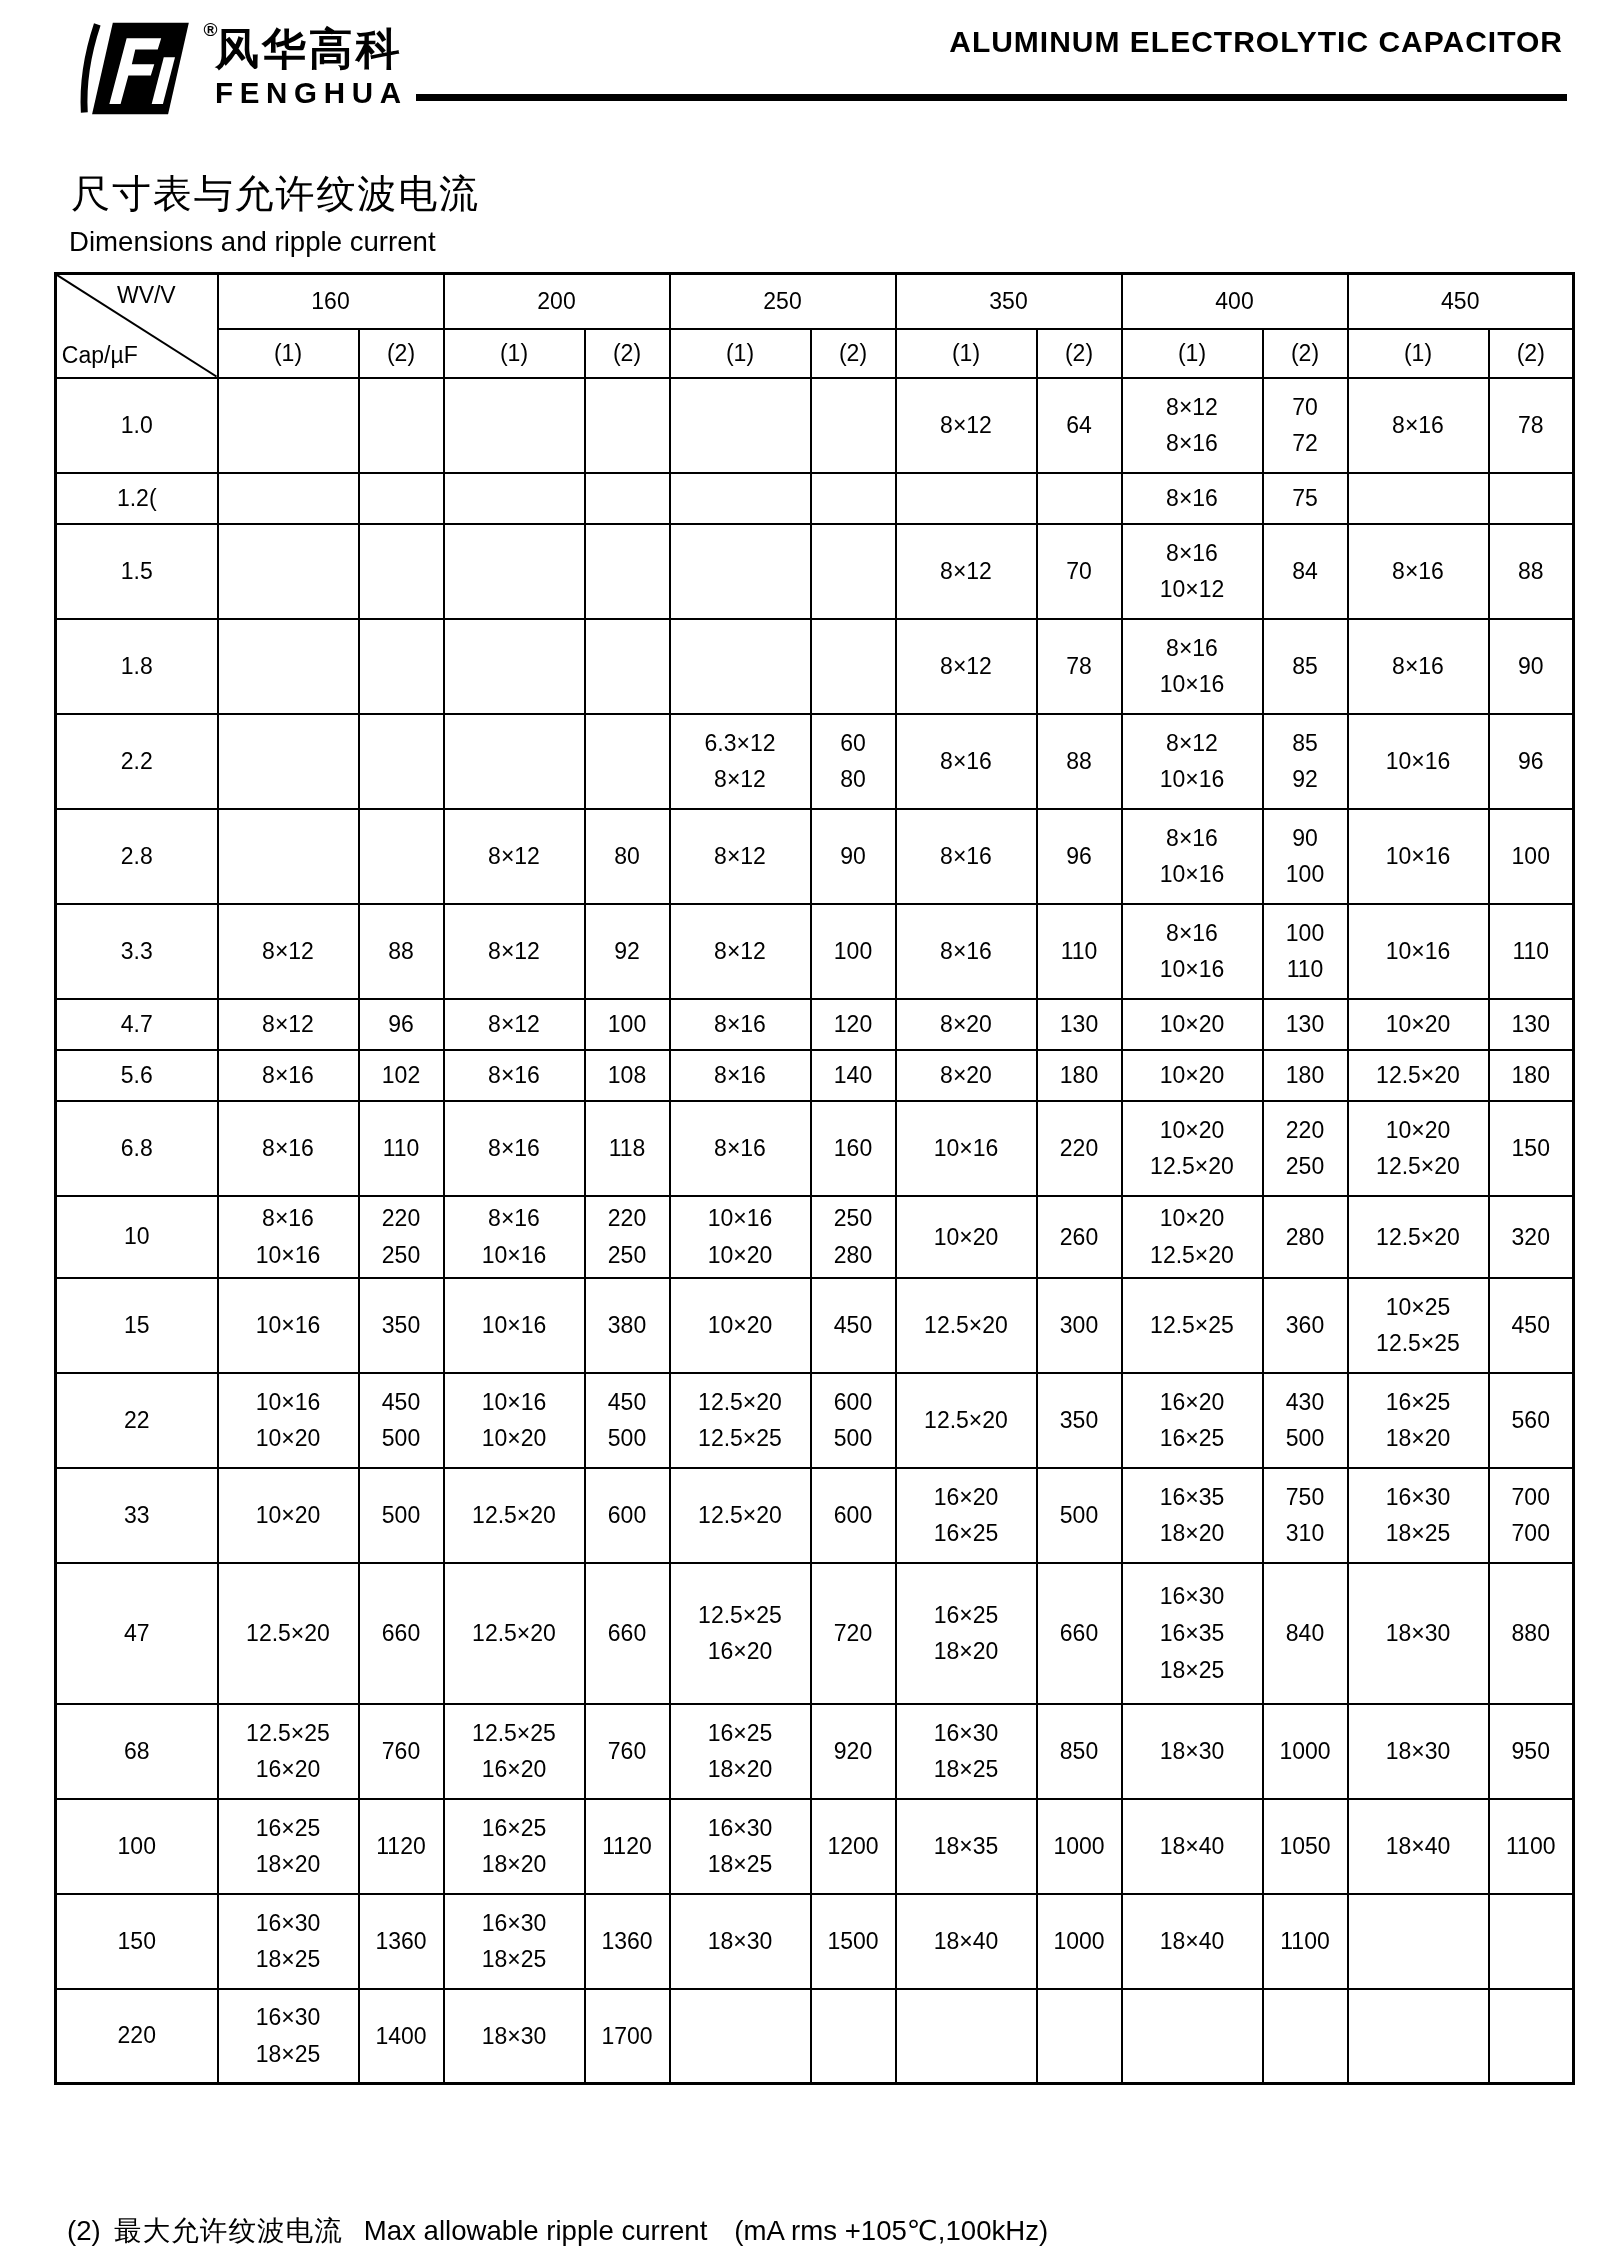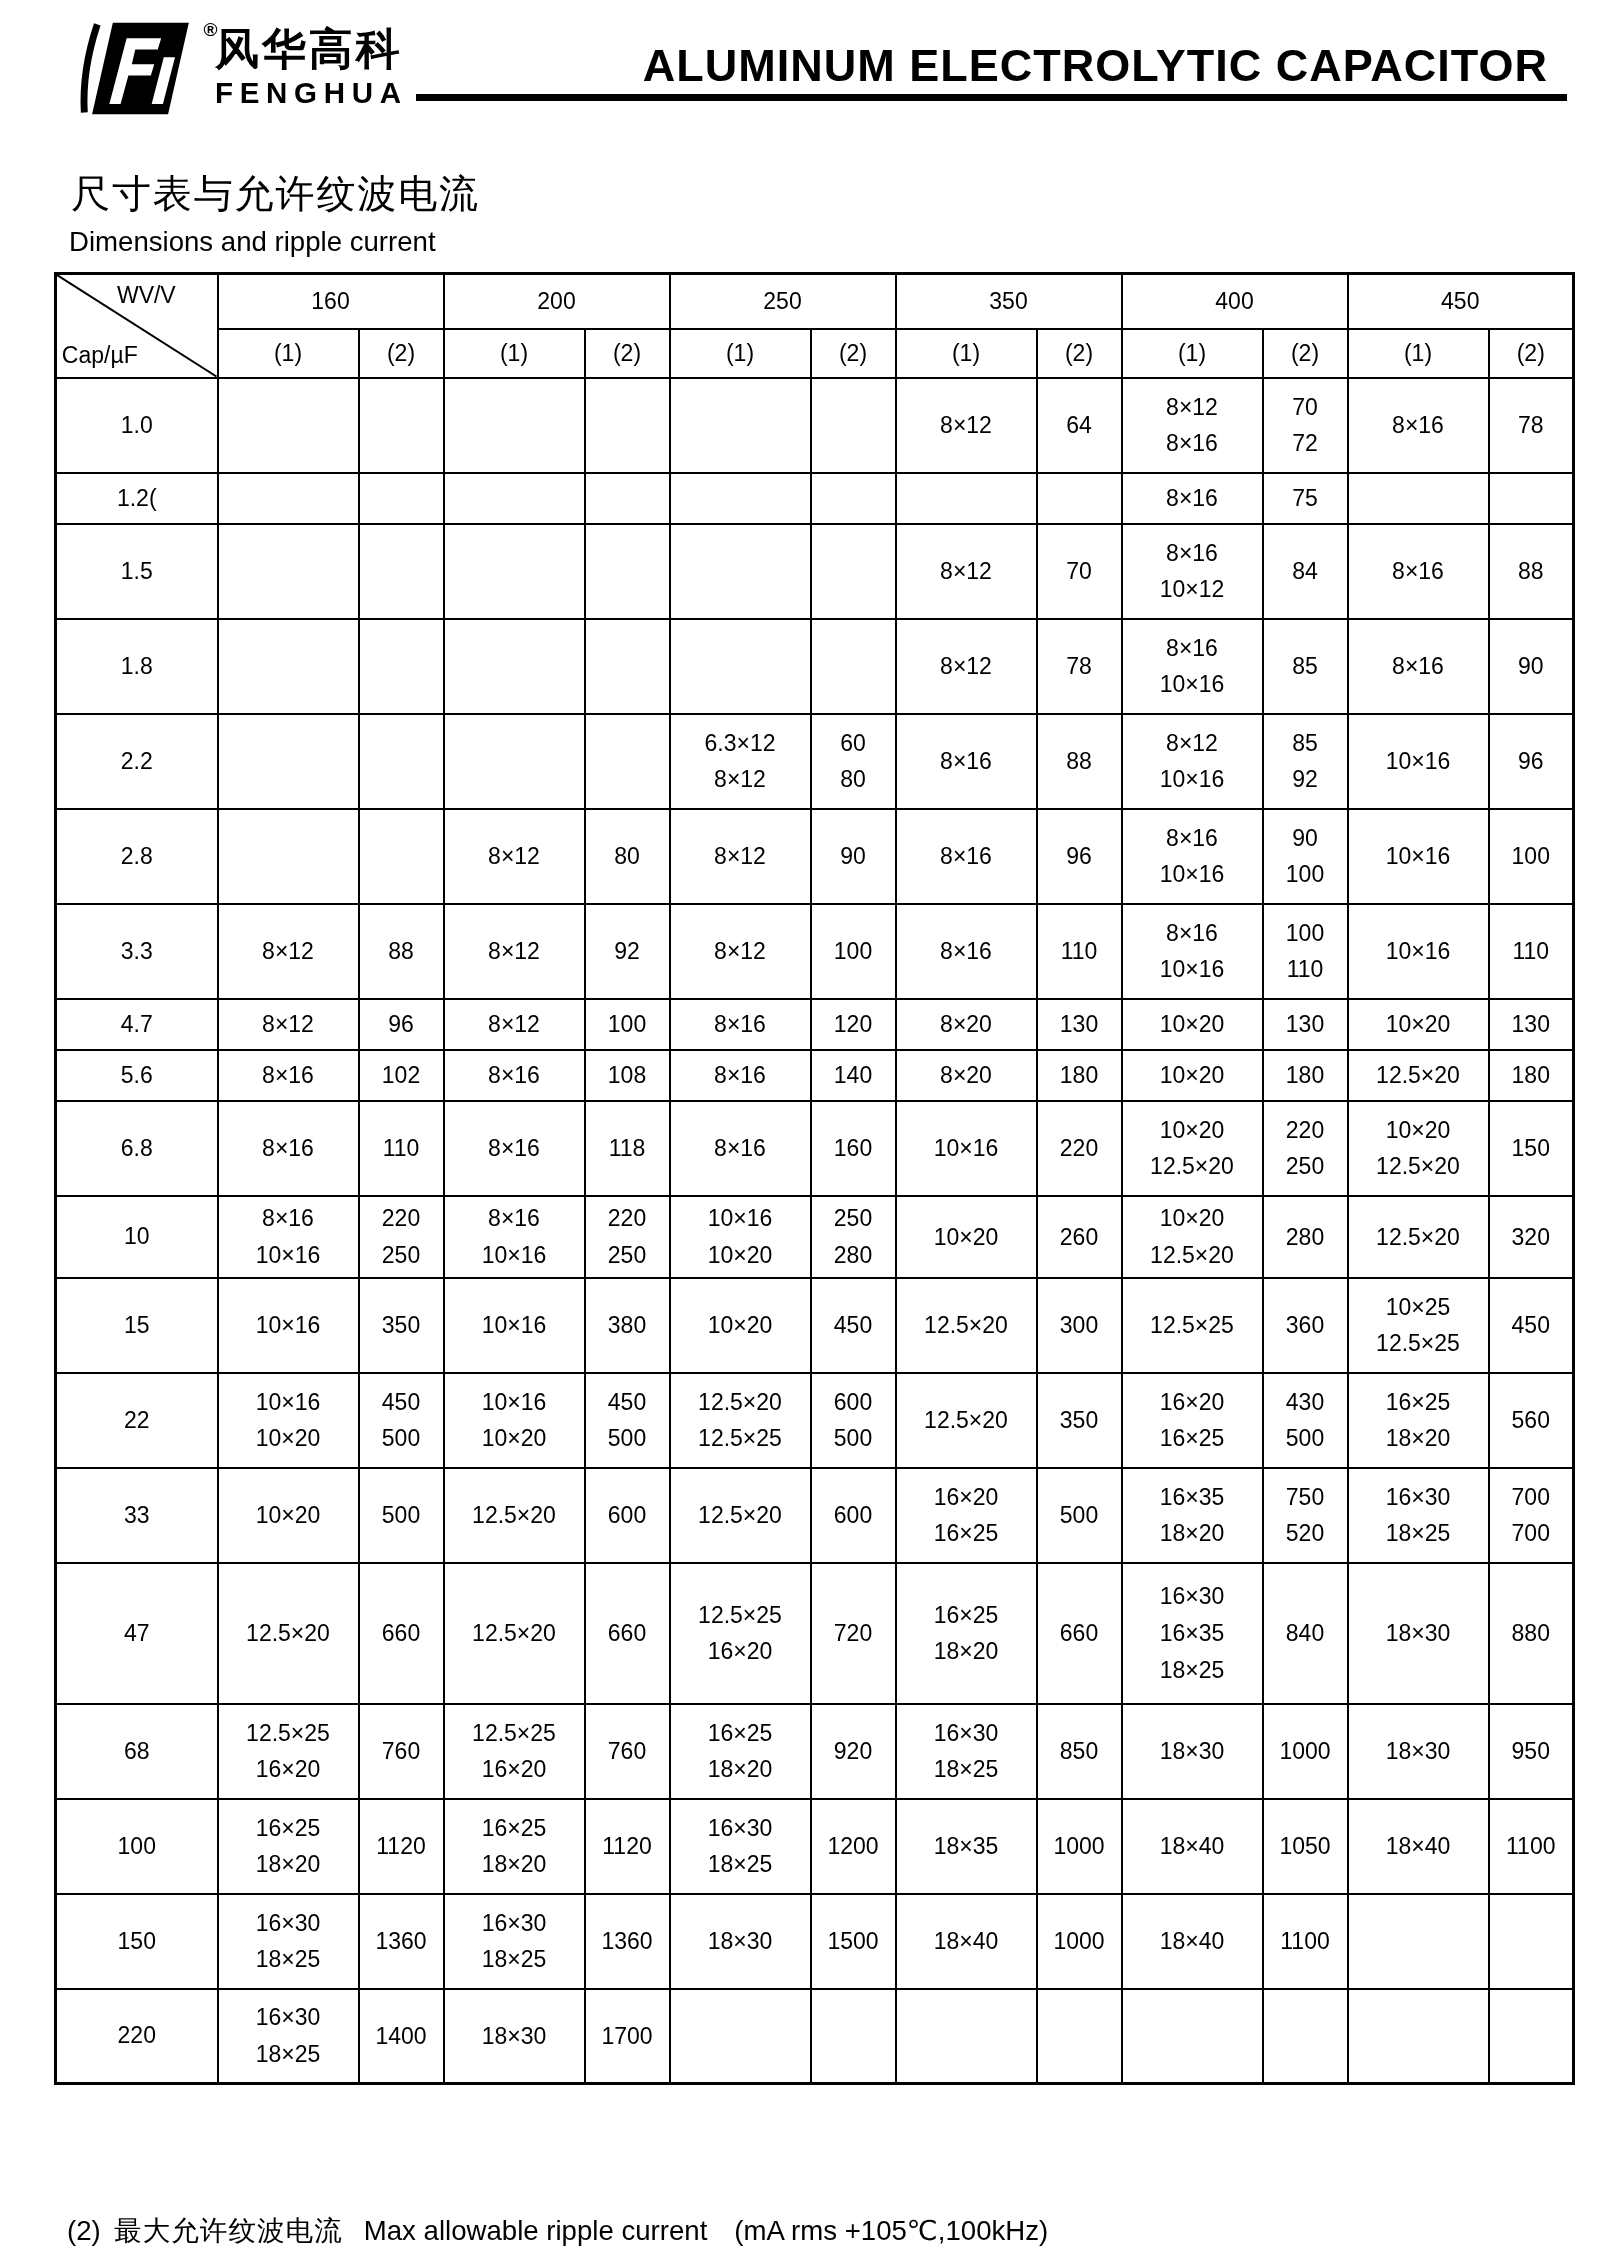--- a/index.html
+++ b/index.html
@@ -6,21 +6,21 @@
   .page{position:relative;width:1622px;height:2258px;background:#ffffff;margin:0 auto;
         font-family:"Liberation Sans","DejaVu Sans",sans-serif;color:#000;overflow:hidden;}
 
   
   .brand{position:absolute;left:74px;top:21px;display:flex;align-items:flex-start;gap:15px;}
   .mark{width:126px;height:95px;flex:0 0 auto;}
   .brand-text{position:relative;padding-top:5.7px;}
   .reg{position:absolute;left:-11.4px;top:-1.9px;font-size:19px;font-weight:bold;}
   .brand-zh{font-size:44px;font-weight:bold;letter-spacing:2.9px;line-height:1.0;}
   .brand-en{font-size:29.5px;font-weight:bold;letter-spacing:6.7px;margin-top:5px;}
-  .doc-title{position:absolute;right:59px;top:25px;margin:15px;font-size:45px;font-weight:bold;
+  .doc-title{position:absolute;right:59px;top:25px;margin:0;font-size:30px;font-weight:bold;
              letter-spacing:1px;white-space:nowrap;}
   .rule{position:absolute;left:416px;top:94px;width:1151px;height:6.7px;background:#000;}
 
   
   .sec-zh{position:absolute;left:71px;top:167px;font-size:39px;letter-spacing:1.9px;}
   .sec-en{position:absolute;left:69px;top:226px;font-size:27.6px;}
 
   
   .tbl-wrap{position:absolute;left:54px;top:272px;}
   table{border-collapse:collapse;table-layout:fixed;width:1514px;}
@@ -617,21 +617,21 @@
             </td>
             <td>
               <div class="ln">500</div>
             </td>
             <td>
               <div class="ln">16×35</div>
               <div class="ln">18×20</div>
             </td>
             <td>
               <div class="ln">750</div>
-              <div class="ln">520</div>
+              <div class="ln">310</div>
             </td>
             <td>
               <div class="ln">16×30</div>
               <div class="ln">18×25</div>
             </td>
             <td>
               <div class="ln">700</div>
               <div class="ln">700</div>
             </td>
           </tr>

